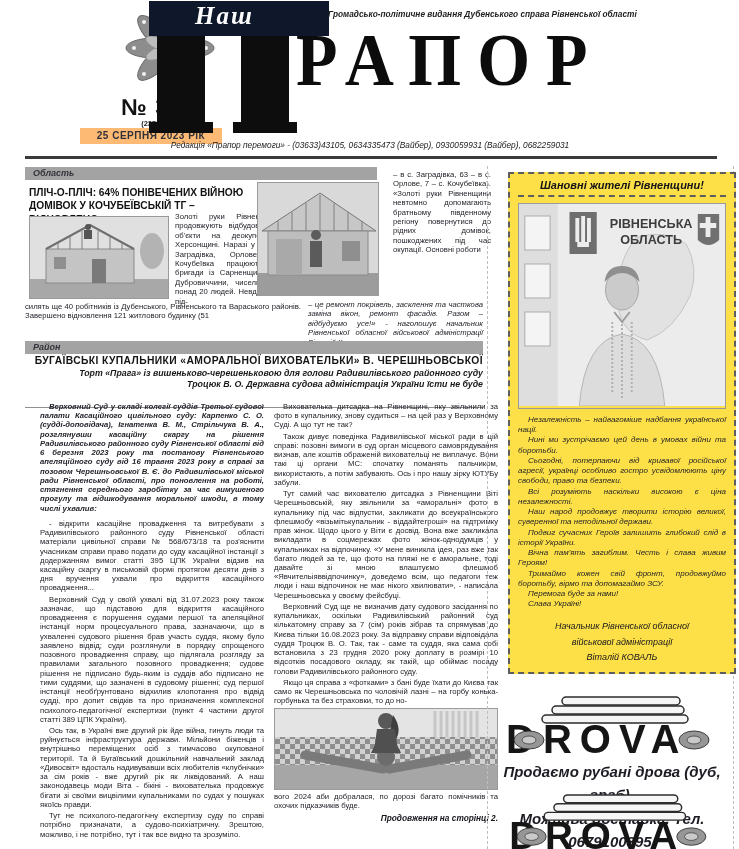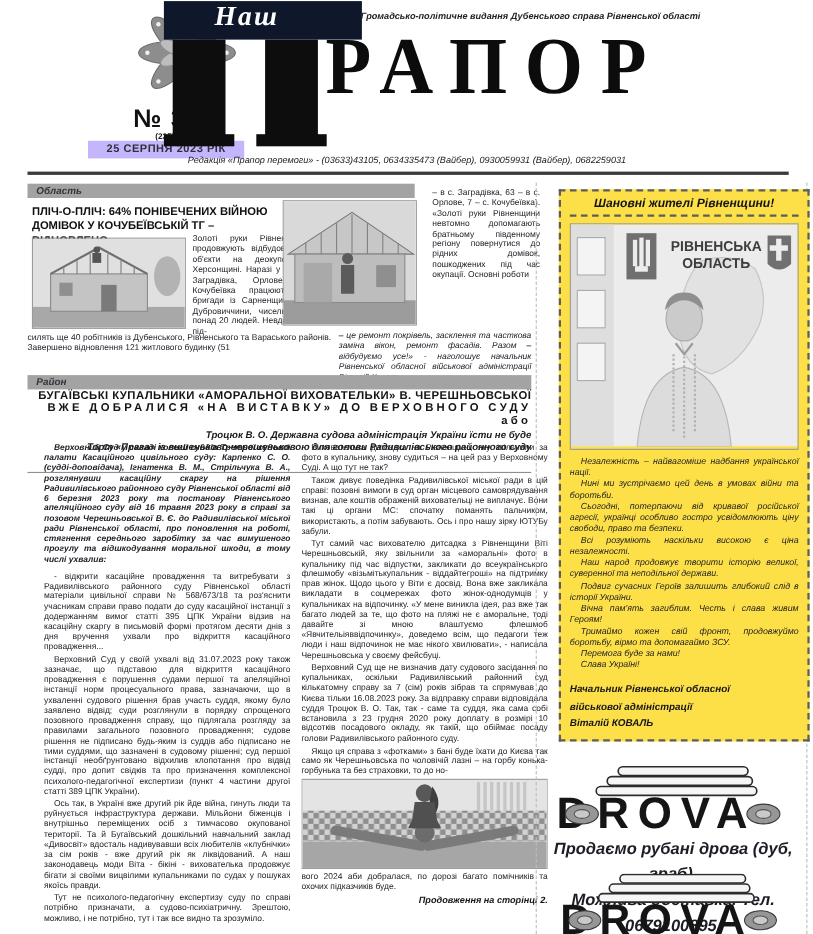--- a/index.html
+++ b/index.html
@@ -7,21 +7,21 @@
   .page {
     position:relative; width:739px; height:849px; background:#fff;
     overflow:hidden; font-family:"Liberation Sans", sans-serif; color:#1b1b22;
   }
   
   .rosette { position:absolute; left:106px; top:2px; }
   .issue-block { position:absolute; left:93px; top:94px; width:118px; text-align:center; }
   .issue-no { font-size:23px; font-weight:bold; letter-spacing:1px; color:#111; }
   .issue-serial { font-size:7.5px; font-weight:bold; color:#222; margin-top:-2px; }
   .date-badge {
-    position:absolute; left:80px; top:128px; width:142px; height:16px; background:#c4b5fd;
+    position:absolute; left:80px; top:128px; width:142px; height:16px; background:#fdba74;
     color:#2f3038; font-weight:bold; font-size:10px; text-align:center; line-height:16px;
     letter-spacing:.5px; font-family:"Liberation Sans", sans-serif;
   }
   .p-bar  { position:absolute; left:149px; top:1px; width:180px; height:35px; background:#0f172a; }
   .nash   { position:absolute; left:46px; top:1px; color:#fdfdfd; font-family:"Liberation Serif", serif;
             font-style:italic; font-weight:bold; font-size:25px; letter-spacing:2px; }
   .p-leg-l { position:absolute; left:157px; top:36px; width:48px; height:88px; background:#0d0d0d; }
   .p-leg-r { position:absolute; left:241px; top:36px; width:48px; height:88px; background:#0d0d0d; }
   .p-foot-l{ position:absolute; left:149px; top:122px; width:64px; height:11px; background:#0d0d0d; }
   .p-foot-r{ position:absolute; left:233px; top:122px; width:64px; height:11px; background:#0d0d0d; }
@@ -83,21 +83,21 @@
 
   
   .sidebar { position:absolute; left:492px; top:166px; width:240px; }
   .sb-box { position:absolute; left:16px; top:6px; width:228px; border:2px dashed #5d5d5d; padding:5px 8px 7px; background:#fde047; }
   .sb-title { text-align:center; font-size:11px; font-weight:bold; font-style:italic; color:#131318;
               border-bottom:2px dashed #5d5d5d; padding-bottom:4px; }
   .sb-photo { width:100%; height:206px; margin-top:6px; }
   .sb-paras { margin-top:6px; }
   .sb-paras p { font-size:8px; font-style:italic; line-height:1.28; text-align:justify;
                 text-indent:10px; color:#1f1f26; }
-  .sb-sign { margin-top:10px; text-align:left; font-size:9px; font-weight:bold; font-style:italic;
+  .sb-sign { margin-top:10px; text-align:center; font-size:9px; font-weight:normal; font-style:italic;
              color:#15151c; line-height:1.7; }
   .drova1 { position:absolute; left:12px; top:530px; }
   .ad-text { position:absolute; left:0; top:594px; width:240px; text-align:center;
              font-size:15px; font-weight:bold; font-style:italic; color:#1c1c24; line-height:1.55; }
   .drova2 { position:absolute; left:12px; top:628px; }
 
   .photo-frame { border:1px solid #9a9a9a; }
 </style>
 </head>
 <body>
@@ -198,24 +198,23 @@
 
     <div class="a1-bl smalltext">силять ще 40 робітників із Дубенського, Рівненського та Вараського районів. Завершено відновлення 121 житлового будинку (51</div>
     <div class="a1-rc smalltext">– в с. Заградівка, 63 – в с. Орлове, 7 – с. Кочубеївка). «Золоті руки Рівненщини невтомно допомагають братньому південному регіону повернутися до рідних домівок, пошкоджених під час окупації. Основні роботи</div>
     <div class="a1-br smalltext">– це ремонт покрівель, засклення та часткова заміна вікон, ремонт фасадів. Разом – відбудуємо усе!» - наголошує начальник Рівненської обласної військової адміністрації Віталій Коваль.</div>
   </div>
 
   <div class="raion-bar sec-bar">Район</div>
 
   <div class="headline-block">
     <div class="hl1">БУГАЇВСЬКІ КУПАЛЬНИКИ «АМОРАЛЬНОЇ ВИХОВАТЕЛЬКИ» В. ЧЕРЕШНЬОВСЬКОЇ</div>
-    <div class="hl2">ВЖЕ ДОБРАЛИСЯ «НА ВИСТАВКУ» ДО ВЕРХОВНОГО СУДУ або</div>
     <div class="hl-sub">
+      <div>Торт «Прага» із вишеньково-черешеньковою для голови Радивилівського районного суду</div>
       <div>Троцюк В. О. Державна судова адміністрація України їсти не буде</div>
-      <div>Торт «Прага» із вишеньково-черешеньковою для голови Радивилівського районного суду</div>
     </div>
   </div>
 
   <div class="columns">
     <div class="col">
       <p class="lead">Верховний Суд у складі колегії суддів Третьої судової палати Касаційного цивільного суду: Карпенко С. О. (судді-доповідача), Ігнатенка В. М., Стрільчука В. А., розглянувши касаційну скаргу на рішення Радивилівського районного суду Рівненської області від 6 березня 2023 року та постанову Рівненського апеляційного суду від 16 травня 2023 року в справі за позовом Черешньовської В. Є. до Радивилівської міської ради Рівненської області, про поновлення на роботі, стягнення середнього заробітку за час вимушеного прогулу та відшкодування моральної шкоди, в тому числі ухвалив:</p>
       <p>- відкрити касаційне провадження та витребувати з Радивилівського районного суду Рівненської області матеріали цивільної справи № 568/673/18 та роз'яснити учасникам справи право подати до суду касаційної інстанції з додержанням вимог статті 395 ЦПК України відзив на касаційну скаргу в письмовій формі протягом десяти днів з дня вручення ухвали про відкриття касаційного провадження...</p>
       <p>Верховний Суд у своїй ухвалі від 31.07.2023 року також зазначає, що підставою для відкриття касаційного провадження є порушення судами першої та апеляційної інстанції норм процесуального права, зазначаючи, що в ухваленні судового рішення брав участь суддя, якому було заявлено відвід; суди розглянули в порядку спрощеного позовного провадження справу, що підлягала розгляду за правилами загального позовного провадження; судове рішення не підписано будь-яким із суддів або підписано не тими суддями, що зазначені в судовому рішенні; суд першої інстанції необґрунтовано відхилив клопотання про відвід судді, про допит свідків та про призначення комплексної психолого-педагогічної експертизи (пункт 4 частини другої статті 389 ЦПК України).</p>
       <p>Ось так, в Україні вже другий рік йде війна, гинуть люди та руйнується інфраструктура держави. Мільйони біженців і внутрішньо переміщених осіб з тимчасово окупованої території. Та й Бугаївський дошкільний навчальний заклад «Дивосвіт» вдосталь надивувавши всіх любителів «клубнічки» за сім років - вже другий рік як ліквідований. А наш законодавець моди Віта - бікіні - вихователька продовжує бігати зі своїми вицвілими купальниками по судах у пошуках якоїсь правди.</p>
       <p>Тут не психолого-педагогічну експертизу суду по справі потрібно призначати, а судово-психіатричну. Зрештою, можливо, і не потрібно, тут і так все видно та зрозуміло.</p>

